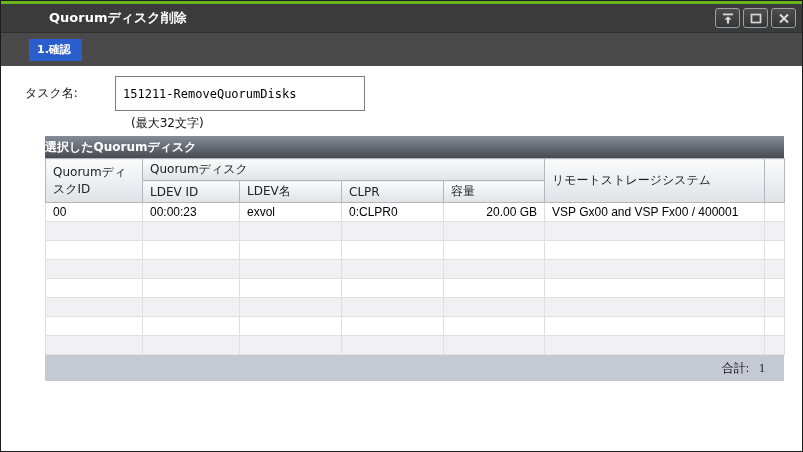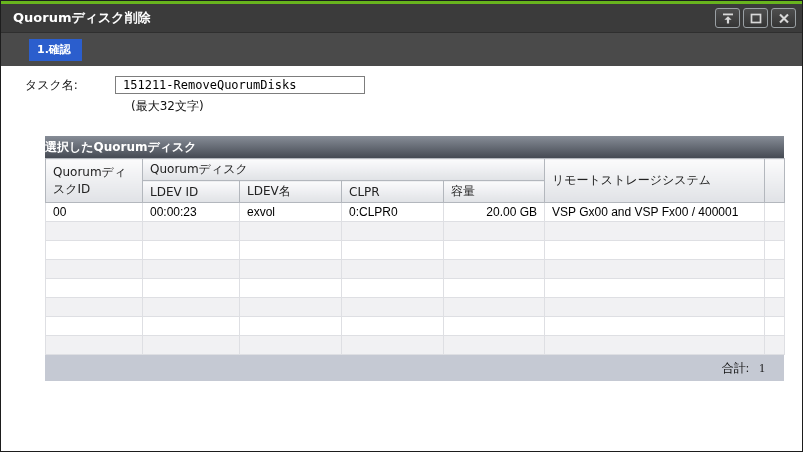--- a/index.html
+++ b/index.html
@@ -18,20 +18,21 @@
   
   .green-line { height: 3px; background: #68b41e; }
   .titlebar {
     height: 28px; background: #3b3b3b;
     display: flex; align-items: center;
     padding: 0 6px 0 12px;
   }
   .titlebar .title {
     color: #ffffff; font-weight: bold; font-size: 13px;
     flex: 1 1 auto;
+    margin-left: 36px;
   }
   .win-btn {
     width: 25px; height: 20px; margin-left: 3px;
     background: linear-gradient(#4e4e4e, #353535);
     border: 1px solid #9aa0a4; border-radius: 3px;
     display: flex; align-items: center; justify-content: center;
     cursor: pointer;
   }
   .stepbar {
     height: 34px; background: #4a4a4a;
@@ -53,21 +54,21 @@
   }
   .warning-strip .msg {
     font-size: 12px; font-weight: bold; color: #111;
     margin-left: 9px;
   }
   
   .task-section { height: 59px; padding-top: 10px; }
   .task-row { display: flex; align-items: center; padding-left: 24px; }
   .task-label { width: 90px; font-size: 12px; color: #111; }
   .task-input {
-    width: 250px; height: 18px;
+    width: 250px; height: 35px;
     border: 1px solid #7d7d7d;
     font-family: "DejaVu Sans Mono", "Liberation Mono", monospace;
     font-size: 12px; padding: 0 7px; color: #000; background: #fff;
   }
   .task-hint { margin: 4px 0 0 130px; font-size: 12px; color: #111; }
   
   .table-wrap { margin: 11px 0 0 44px; width: 739px; }
   .table-titlebar {
     height: 22px;
     background: linear-gradient(#878d97, #454a53);

